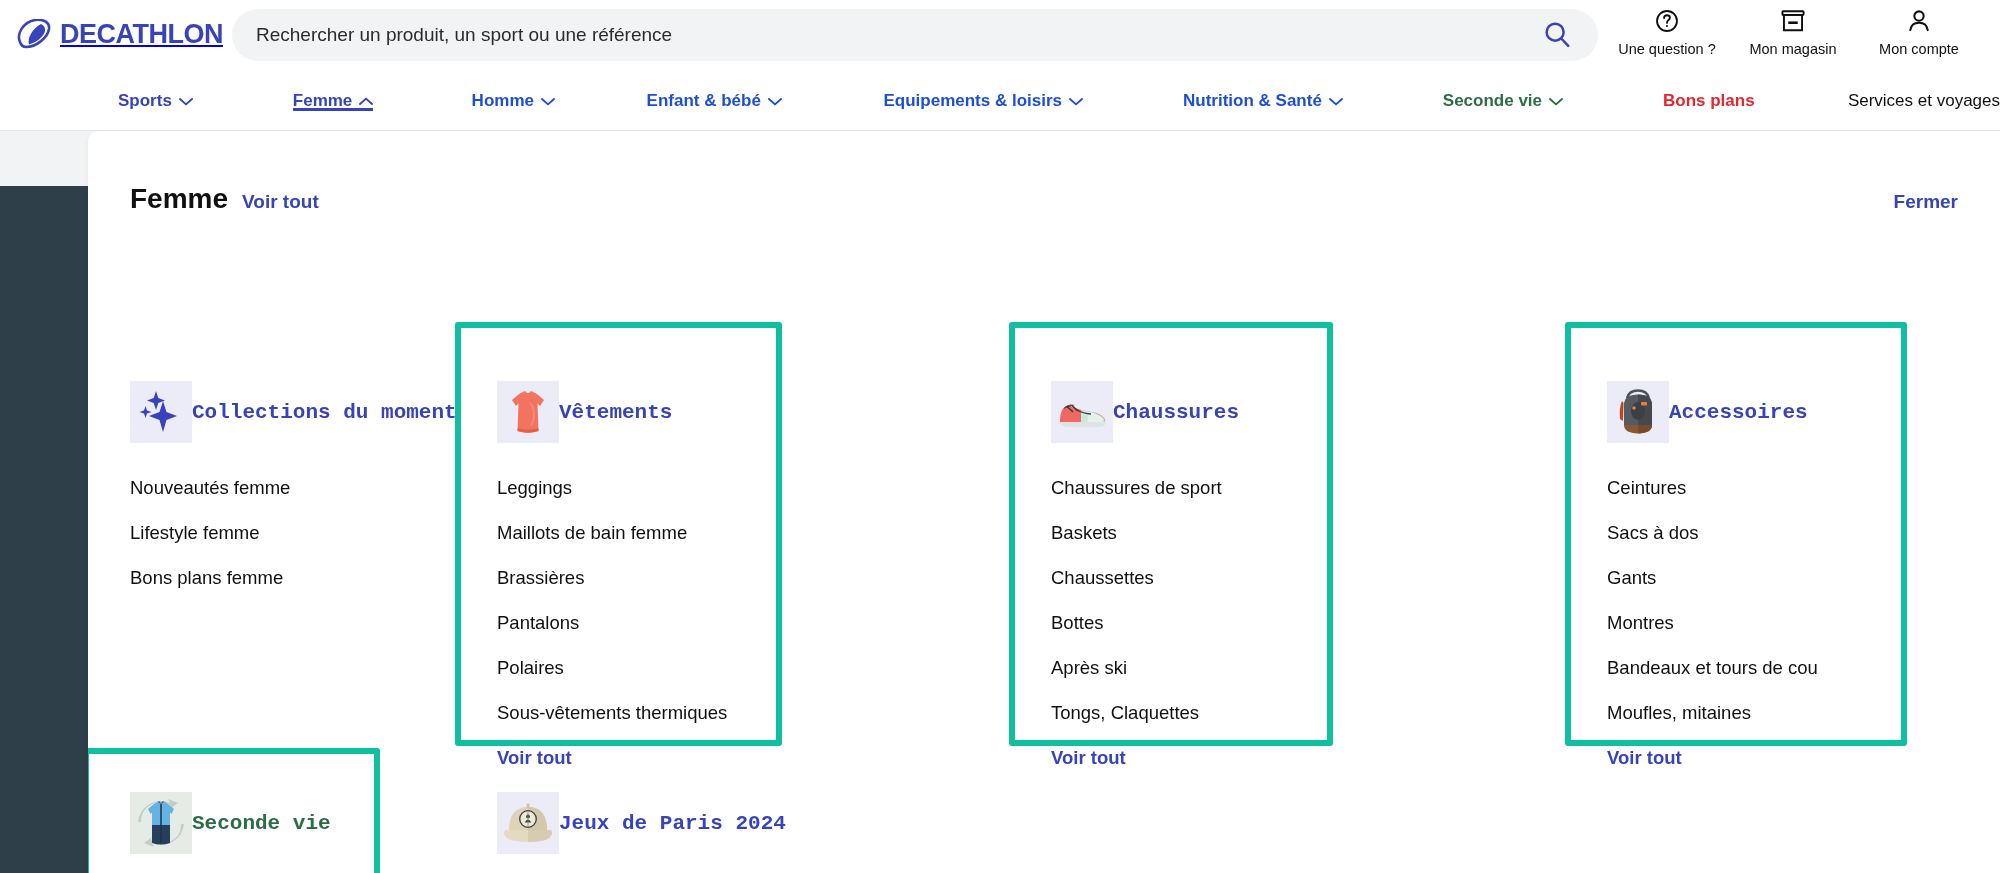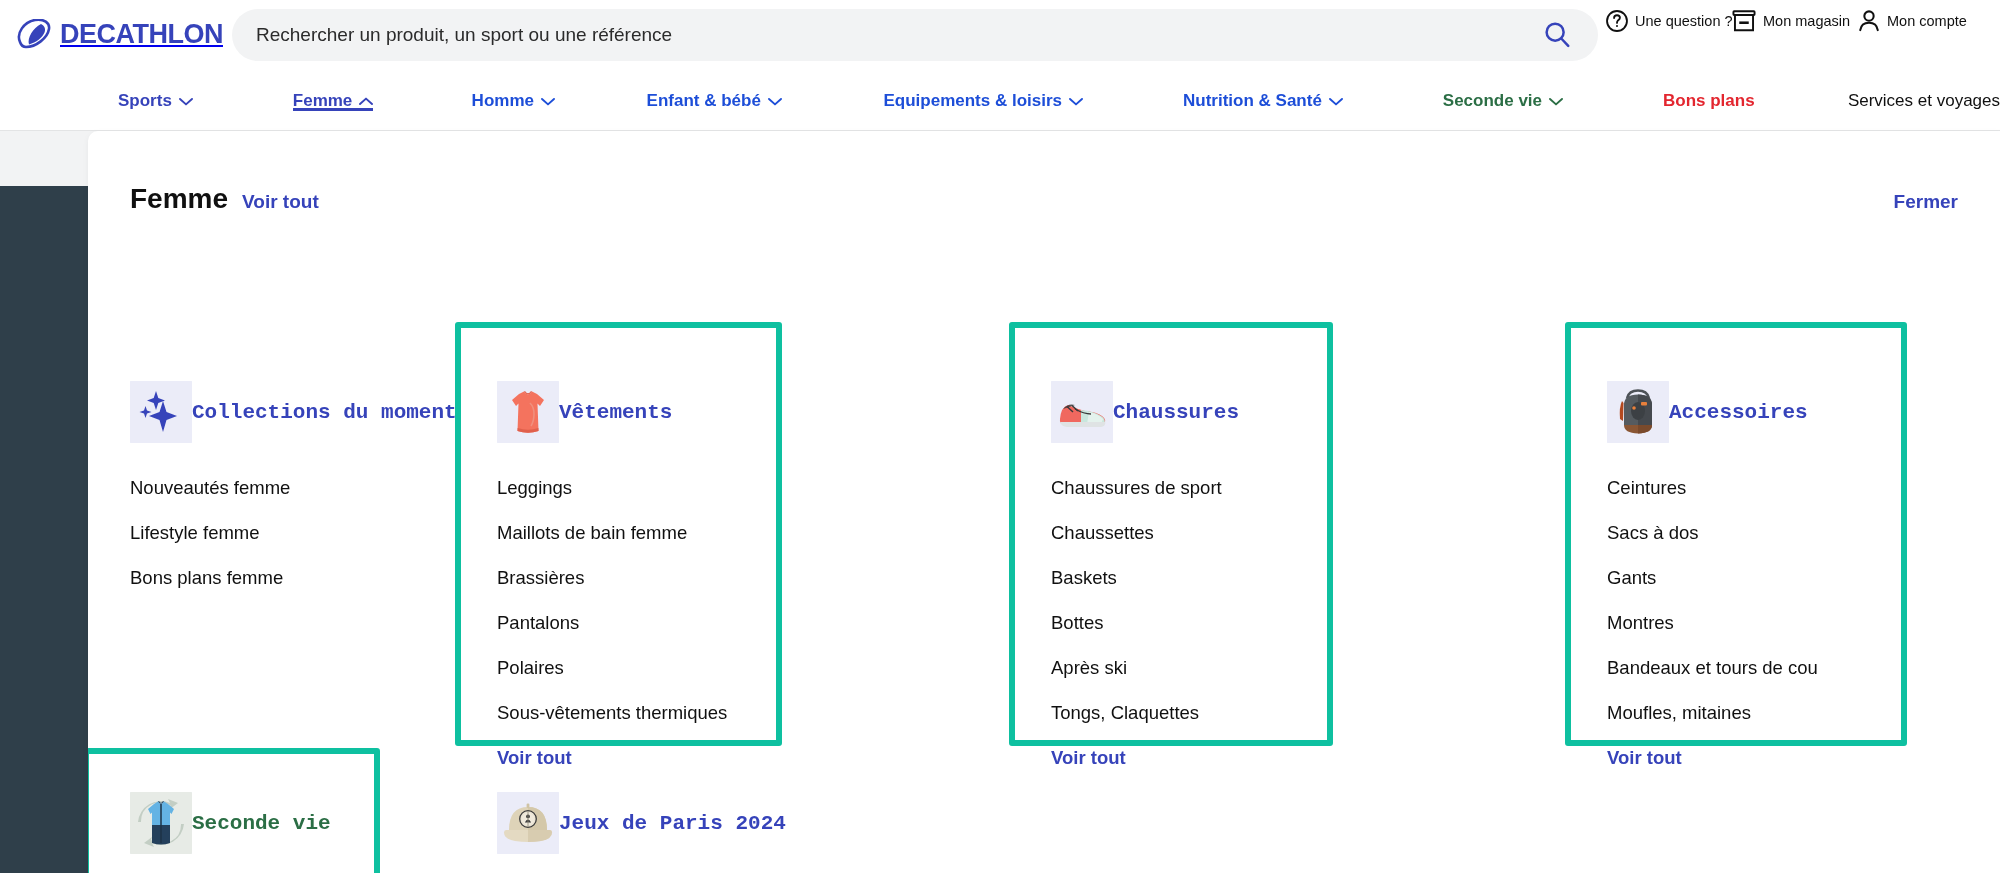--- a/index.html
+++ b/index.html
@@ -75,21 +75,21 @@
   .header-actions {
     position: absolute;
     right: 18px;
     top: 6px;
     display: flex;
     gap: 0px;
   }
   .hdr-item {
     width: 126px;
     display: flex;
-    flex-direction: row;
+    flex-direction: column;
     align-items: center;
     gap: 5px;
     cursor: pointer;
     text-decoration: none;
     color: #101010;
   }
   .hdr-item .lbl {
     font-size: 14.5px;
     color: #101010;
     white-space: nowrap;
@@ -471,24 +471,24 @@
       <path d="M12 28 Q17 22 24 24" fill="#3a3a3a" opacity=".85"></path>
     </svg>
             </span>
      <span class="col-title ">Chaussures</span>
           </a>
           <ul class="col-list">
             <li>
               <a href="#">Chaussures de sport</a>
             </li>
             <li>
+              <a href="#">Baskets</a>
+            </li>
+            <li>
               <a href="#">Chaussettes</a>
-            </li>
-            <li>
-              <a href="#">Baskets</a>
             </li>
             <li>
               <a href="#">Bottes</a>
             </li>
             <li>
               <a href="#">Après ski</a>
             </li>
             <li>
               <a href="#">Tongs, Claquettes</a>
             </li>

